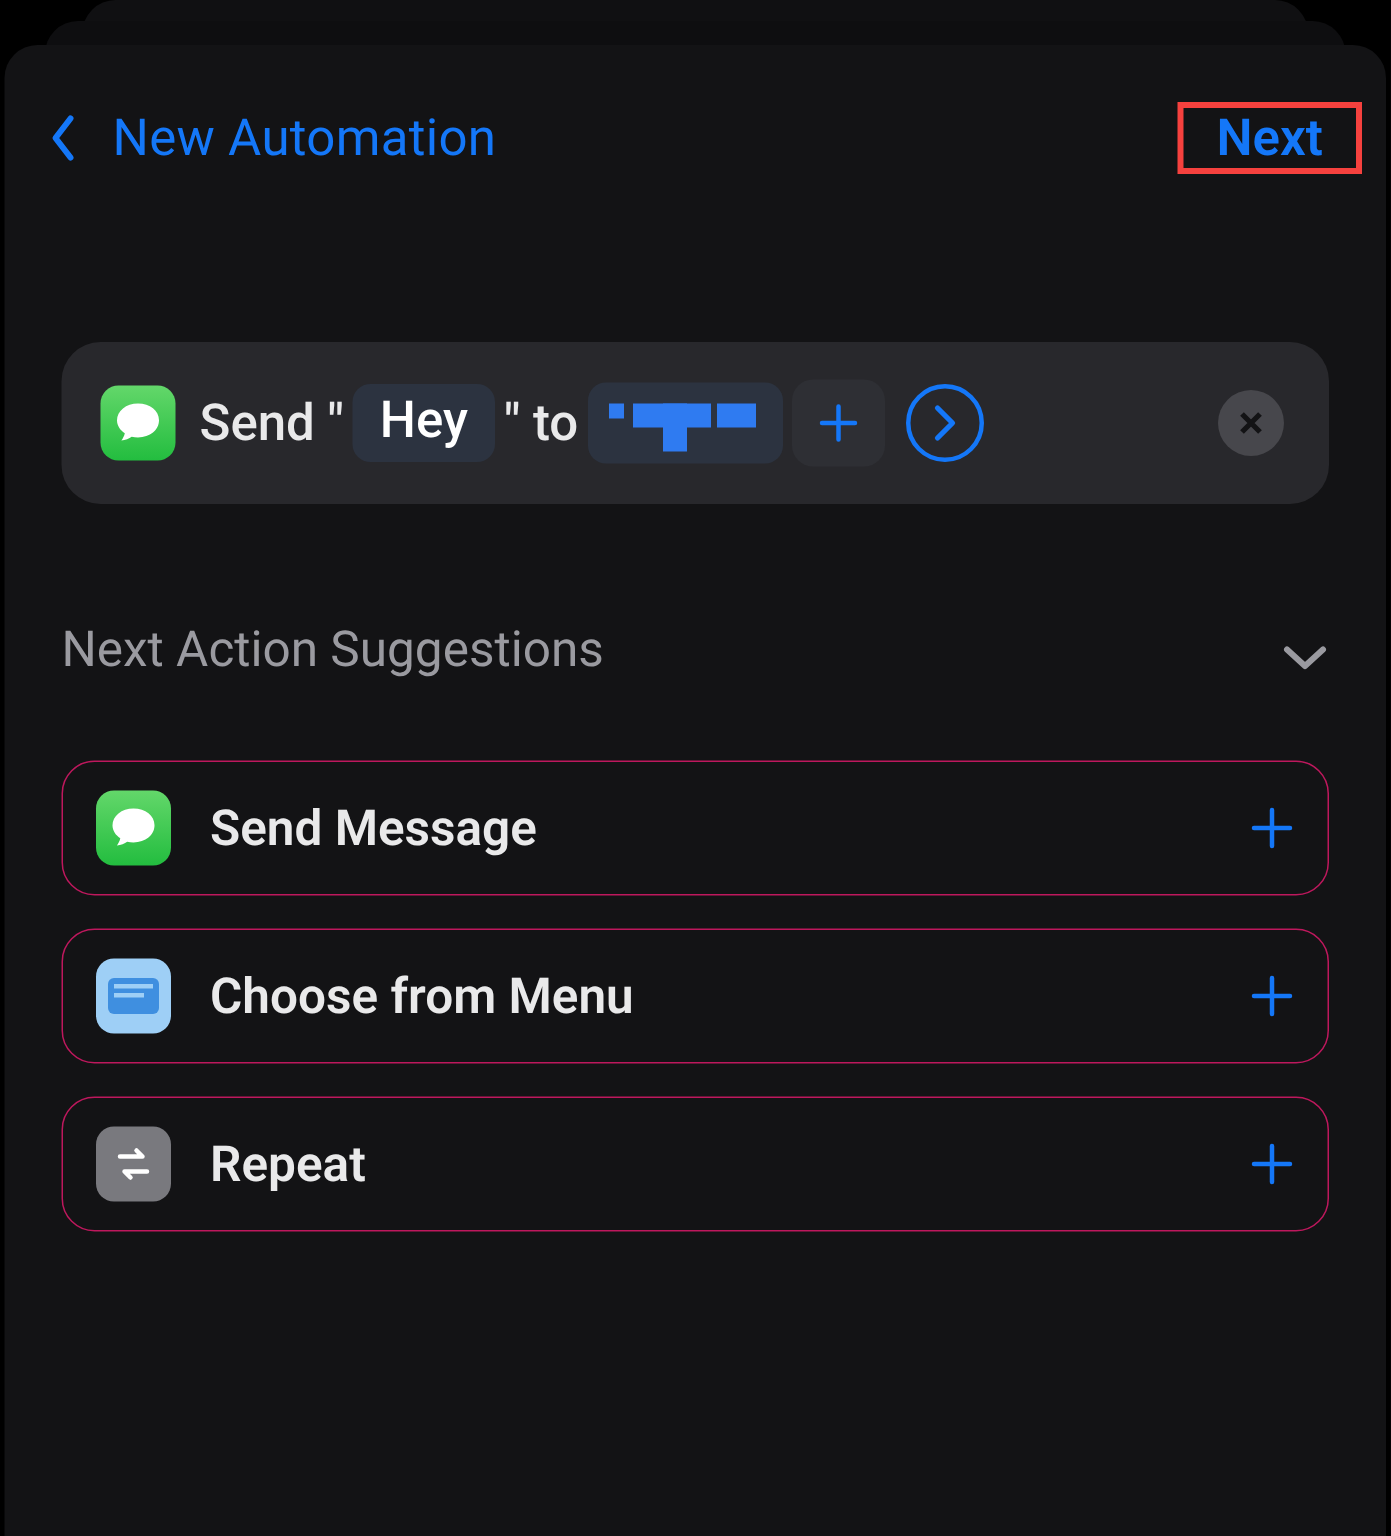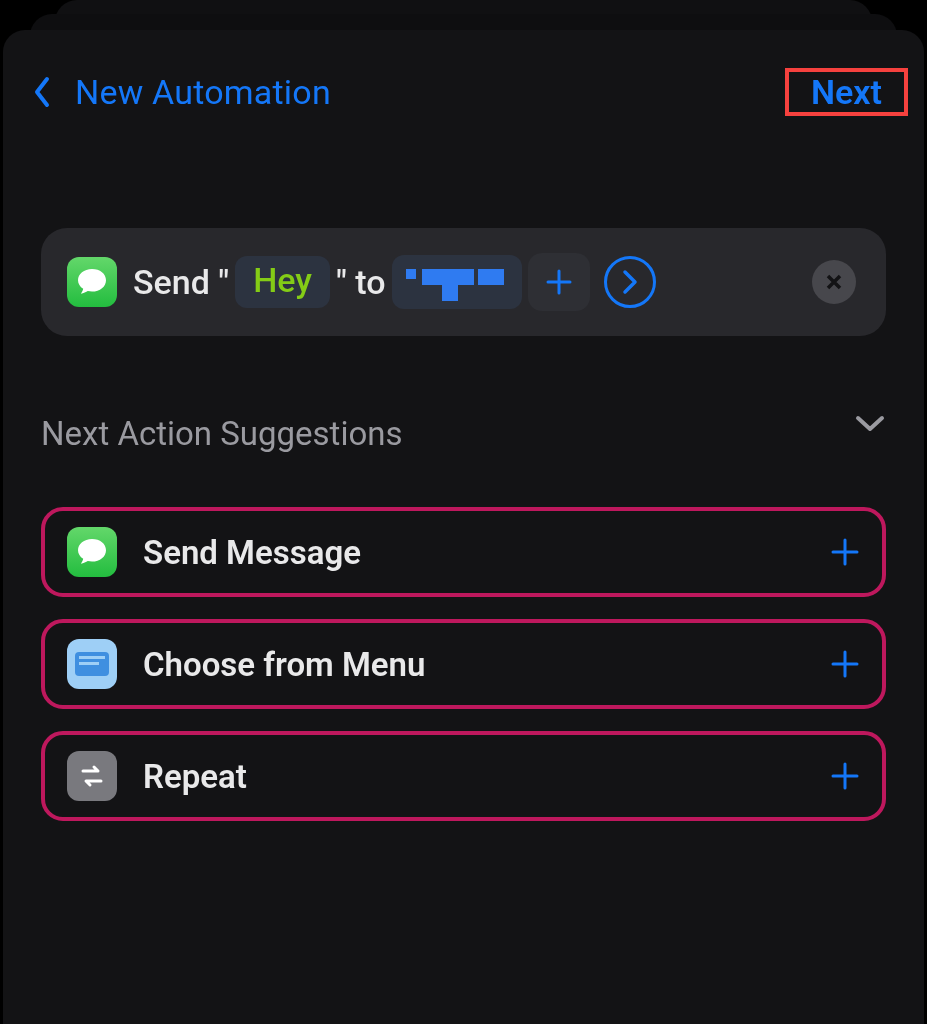--- a/index.html
+++ b/index.html
@@ -105,21 +105,21 @@
     display: flex;
     align-items: center;
     font-size: 34px;
     font-weight: 500;
     color: #e9e9ea;
     gap: 6px;
     white-space: nowrap;
   }
   .chip {
     background: #2c3340;
-    color: #84cc16;
+    color: #ffffff;
     padding: 4px 18px 8px 18px;
     border-radius: 12px;
     font-weight: 500;
     font-size: 34px;
     display: inline-flex;
     align-items: center;
   }
   .chip.redact {
     position: relative;
     width: 130px; height: 54px;
@@ -161,38 +161,38 @@
     display:flex; align-items:center; justify-content:center;
     flex: 0 0 auto;
     cursor: pointer;
   }
   .clear-btn svg { stroke:#131315; stroke-width:3.5; }
 
   
   .section-header {
     margin: 78px 38px 0 38px;
     display: flex;
-    align-items: flex-start;
+    align-items: flex-end;
     justify-content: space-between;
     cursor: pointer;
   }
   .section-title {
     color: #9a9aa0;
     font-size: 33px;
     font-weight: 400;
   }
   .section-chevron svg { stroke:#9a9aa0; }
 
   
   .sugg-list {
     margin: 54px 38px 0 38px;
     display: flex; flex-direction: column; gap: 22px;
   }
   .sugg-row {
-    border: 4px solid #be185d;
+    border: 1px solid #be185d;
     border-radius: 22px;
     height: 90px;
     display: flex;
     align-items: center;
     padding: 0 22px;
     gap: 26px;
     cursor: pointer;
   }
   .sugg-row .label {
     font-size: 33px;

